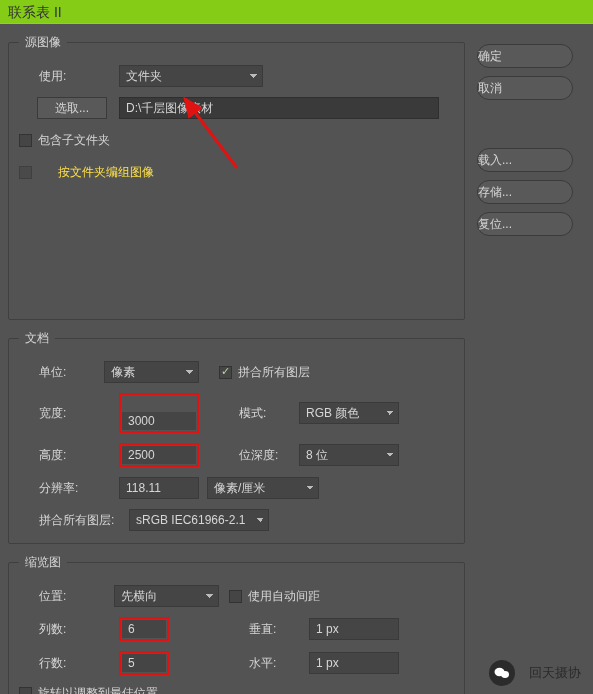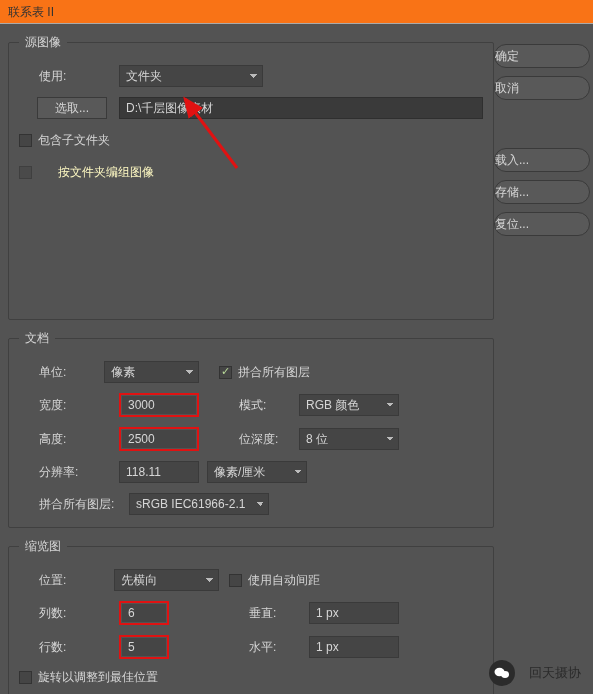--- a/index.html
+++ b/index.html
@@ -1,29 +1,29 @@
 <!DOCTYPE html>
 <html><head>
 <meta charset="utf-8">
 <style>
 * { box-sizing: border-box; margin: 0; padding: 0; font-family: "Microsoft YaHei", sans-serif; }
 body { background: #535353; color: #d6d6d6; font-size: 12px; width: 593px; height: 694px; overflow: hidden; position: relative; }
-.titlebar { background: #f97316; color: #333; height: 24px; line-height: 24px; padding-left: 8px; font-size: 12px; border-bottom: 1px solid #aaa; }
+.titlebar { background: #84cc16; color: #333; height: 24px; line-height: 24px; padding-left: 8px; font-size: 14px; border-bottom: 1px solid #aaa; }
 .content { display: flex; padding: 10px 8px 0 8px; }
 .main-col { flex: 1; }
 .side-col { width: 120px; display: flex; flex-direction: column; align-items: center; padding-top: 10px; }
 fieldset { border: 1px solid #404040; border-radius: 2px; margin: 0 0 10px 0; padding: 14px 10px 12px 10px; position: relative; }
 fieldset > legend { padding: 0 6px; font-size: 12px; color: #d6d6d6; }
 .row { display: flex; align-items: center; margin-bottom: 10px; min-height: 22px; }
 .lbl { width: 80px; color: #d6d6d6; margin-left: 20px; }
-.lbl.disabled { color: #fef9c3; }
+.lbl.disabled { color: #fde047; }
 select, input[type=text] { background: #454545; border: 1px solid #3a3a3a; color: #d6d6d6; height: 22px; padding: 0 6px; font-size: 12px; outline: none; }
 select { appearance: none; -webkit-appearance: none; padding-right: 18px; background-image: linear-gradient(45deg, transparent 50%, #bbb 50%), linear-gradient(135deg, #bbb 50%, transparent 50%); background-position: right 8px center, right 4px center; background-size: 4px 4px, 4px 4px; background-repeat: no-repeat; }
 select:disabled, input:disabled { color: #7a7a7a; }
-.input-path { background: #3a3a3a; border: 1px solid #2f2f2f; height: 22px; width: 364px; padding: 0 6px; line-height: 20px; color: #d6d6d6; }
+.input-path { background: #3a3a3a; border: 1px solid #2f2f2f; height: 22px; width: 320px; padding: 0 6px; line-height: 20px; color: #d6d6d6; }
 .btn { background: #595959; border: 1px solid #3a3a3a; border-radius: 12px; color: #d6d6d6; height: 24px; width: 96px; font-size: 12px; cursor: pointer; margin-bottom: 8px; text-align: left; }
 .btn-rect { background: #595959; border: 1px solid #3a3a3a; color: #d6d6d6; height: 22px; width: 70px; font-size: 12px; cursor: pointer; text-align: center; }
 .chk { display: flex; align-items: center; gap: 6px; }
 input[type=checkbox] { width: 13px; height: 13px; appearance: none; background: #454545; border: 1px solid #333; cursor: pointer; position: relative; }
 input[type=checkbox]:checked::after { content: "✓"; position: absolute; top: -2px; left: 1px; font-size: 11px; color: #bada9a; }
 input[type=checkbox]:disabled { opacity: .6; cursor: default; }
 .red-box { border: 2px solid #e01212; display: inline-block; padding: 1px; }
 .red-box input, .red-box select { border: none; height: 18px; }
 .hint { font-size: 11px; color: #d6d6d6; text-align: left; line-height: 1.4; margin-top: 10px; padding: 0 4px; }
 .doc-grid { display: grid; grid-template-columns: 180px 200px; column-gap: 20px; row-gap: 10px; }
@@ -90,41 +90,41 @@
         </div>
         <div class="doc-cell">
           <label class="chk">
             <input type="checkbox" checked="" style="">
             <span>拼合所有图层</span>
           </label>
         </div>
 
         <div class="doc-cell">
           <span class="lbl">宽度:</span>
-          <span class="red-box"><input type="text" style="width: 74px;" value="3000"></span>
+          <span class="red-box"><input type="text" style="width: 74px; margin-top: 16px;" value="3000"></span>
         </div>
         <div class="doc-cell">
           <span class="lbl" style="width:60px">模式:</span>
           <select style="width:100px"><option>RGB 颜色</option></select>
         </div>
 
         <div class="doc-cell">
           <span class="lbl">高度:</span>
           <span class="red-box"><input type="text" style="width: 74px;" value="2500"></span>
         </div>
         <div class="doc-cell">
           <span class="lbl" style="width:60px">位深度:</span>
           <select style="width:100px"><option>8 位</option></select>
         </div>
 
         <div class="doc-cell" style="grid-column:1 / span 2">
           <span class="lbl">分辨率:</span>
           <input type="text" style="width: 80px;" value="118.11">
           <span style="width:8px"></span>
-          <select style="width:100px"><option>像素/厘米</option></select>
+          <select style="width:112px"><option>像素/厘米</option></select>
         </div>
 
         <div class="doc-cell" style="grid-column:1 / span 2">
           <span class="lbl" style="width:90px">拼合所有图层:</span>
           <select style="width:140px"><option>sRGB IEC61966-2.1</option></select>
         </div>
       </div>
     </fieldset>
 
     <fieldset>

